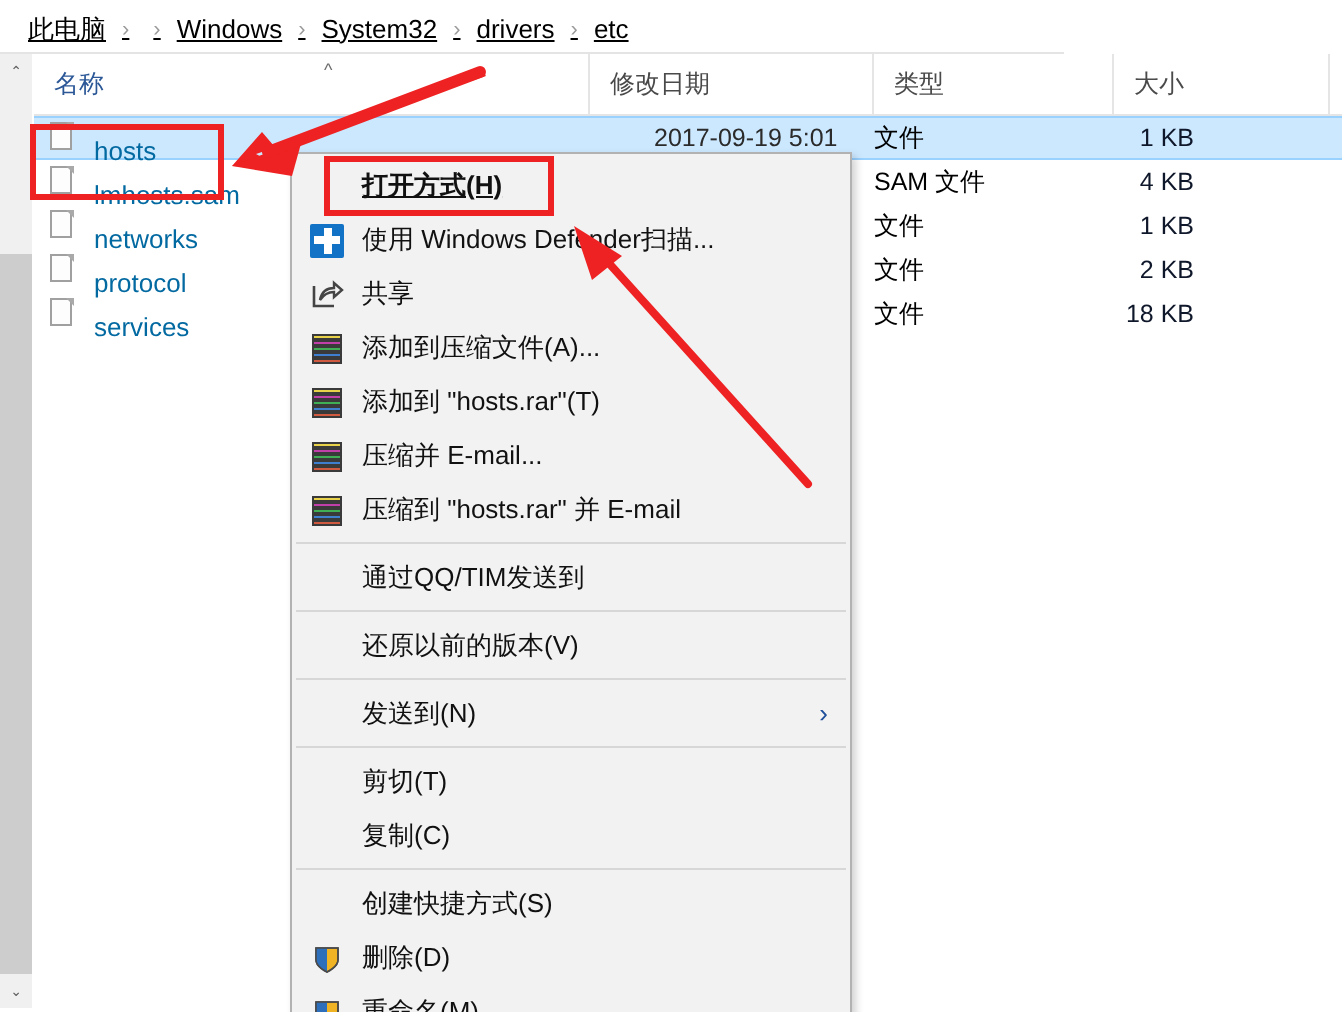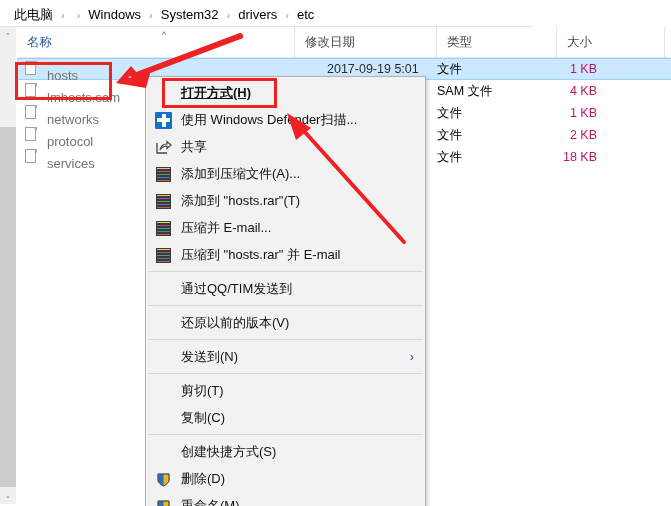--- a/index.html
+++ b/index.html
@@ -21,20 +21,21 @@
   
   .addressbar {
     position: absolute;
     left: 0; top: 0;
     width: 671px; height: 29px;
     background: #ffffff;
     display: flex;
     align-items: center;
     padding-left: 12px;
     box-sizing: border-box;
+    text-decoration: underline;
   }
   .crumb {
     font-size: 13px;
     color: #000000;
     white-space: nowrap;
     padding: 0 2px;
     line-height: 20px;
   }
   .crumb-sep {
     color: #9a9a9a;
@@ -159,21 +160,21 @@
   }
   .fileicon .fold {
     position: absolute;
     right: 1px; top: 0px;
     width: 0; height: 0;
     border-left: 4px solid transparent;
     border-top: 4px solid #a9a9a9;
   }
   .fname {
     font-size: 13px;
-    color: #737373;
+    color: #0369a1;
     white-space: nowrap;
     margin-top: 12px;
   }
   .cell-date {
     position: absolute;
     left: 278px;
     width: 128px;
     font-size: 12.5px;
     color: #2b2b2b;
     white-space: nowrap;
@@ -187,21 +188,21 @@
     font-size: 12.5px;
     color: #000000;
     white-space: nowrap;
   }
   .cell-size {
     position: absolute;
     left: 500px;
     width: 80px;
     text-align: right;
     font-size: 12.5px;
-    color: #be185d;
+    color: #0f172a;
     white-space: nowrap;
   }
 
   
   .ctxmenu {
     position: absolute;
     left: 145px; top: 76px;
     width: 281px;
     background: #f2f2f2;
     border: 1px solid #b2b2b2;

